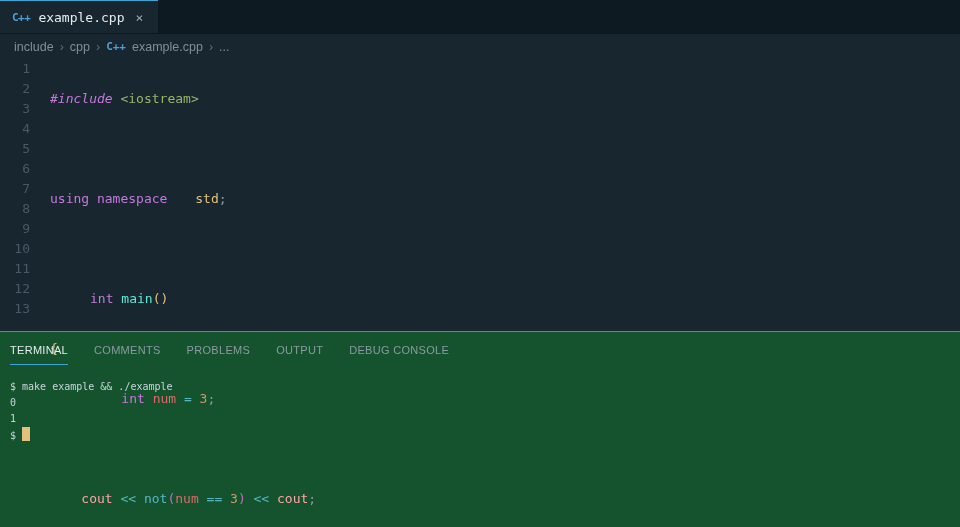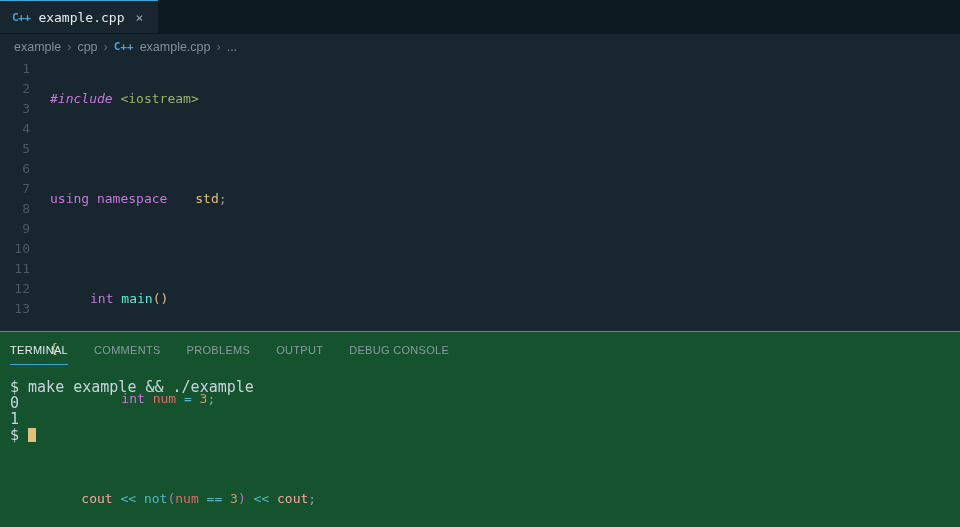--- a/index.html
+++ b/index.html
@@ -98,21 +98,21 @@
     letter-spacing: 0.3px;
     color: #8b9aa3;
   }
   .panel-tabs .ptab { padding: 4px 0 8px 0; cursor: pointer; }
   .panel-tabs .ptab.active {
     color: #e6ecef;
     border-bottom: 1px solid #3aa7d6;
   }
   .terminal {
     margin-top: 14px;
-    font-size: 15px;
+    font-size: 10px;
     color: #c9d4dc;
     line-height: 16px;
     white-space: pre;
   }
   .cursor {
     display: inline-block;
     width: 8px; height: 14px;
     background: #e5c07b;
     vertical-align: -2px;
   }
@@ -122,21 +122,21 @@
 
 <div class="tabbar">
   <div class="tab">
     <span class="file-icon">C++</span>
     <span>example.cpp</span>
     <span class="close">×</span>
   </div>
 </div>
 
 <div class="breadcrumb">
-  <span class="item">example</span>
+  <span class="item">include</span>
   <span class="sep">›</span>
   <span class="item">cpp</span>
   <span class="sep">›</span>
   <span class="file-icon">C++</span>
   <span class="item">example.cpp</span>
   <span class="sep">›</span>
   <span class="item">...</span>
 </div>
 
 <div class="editor">

